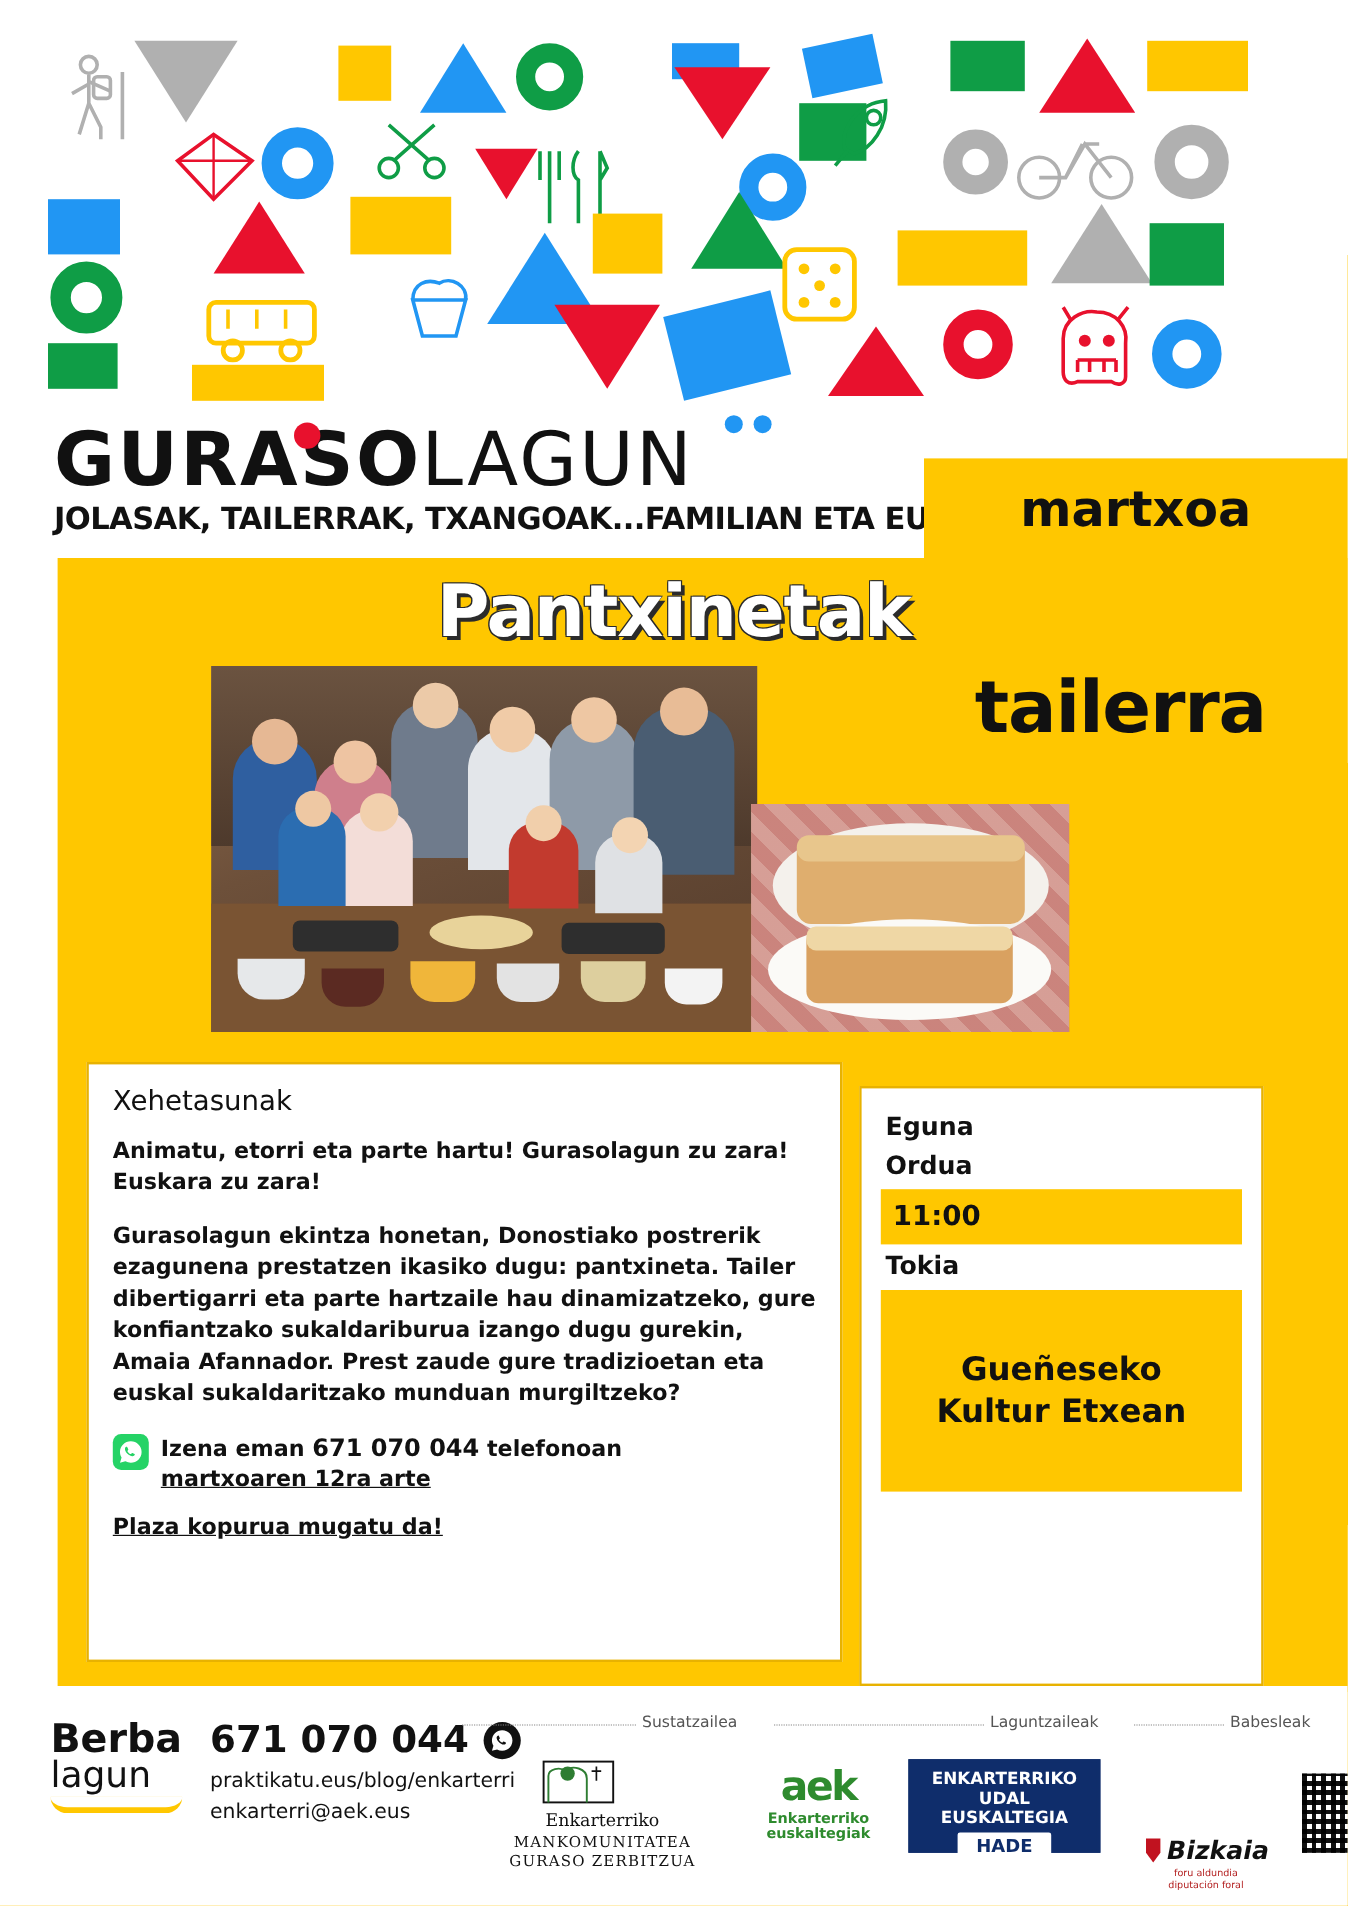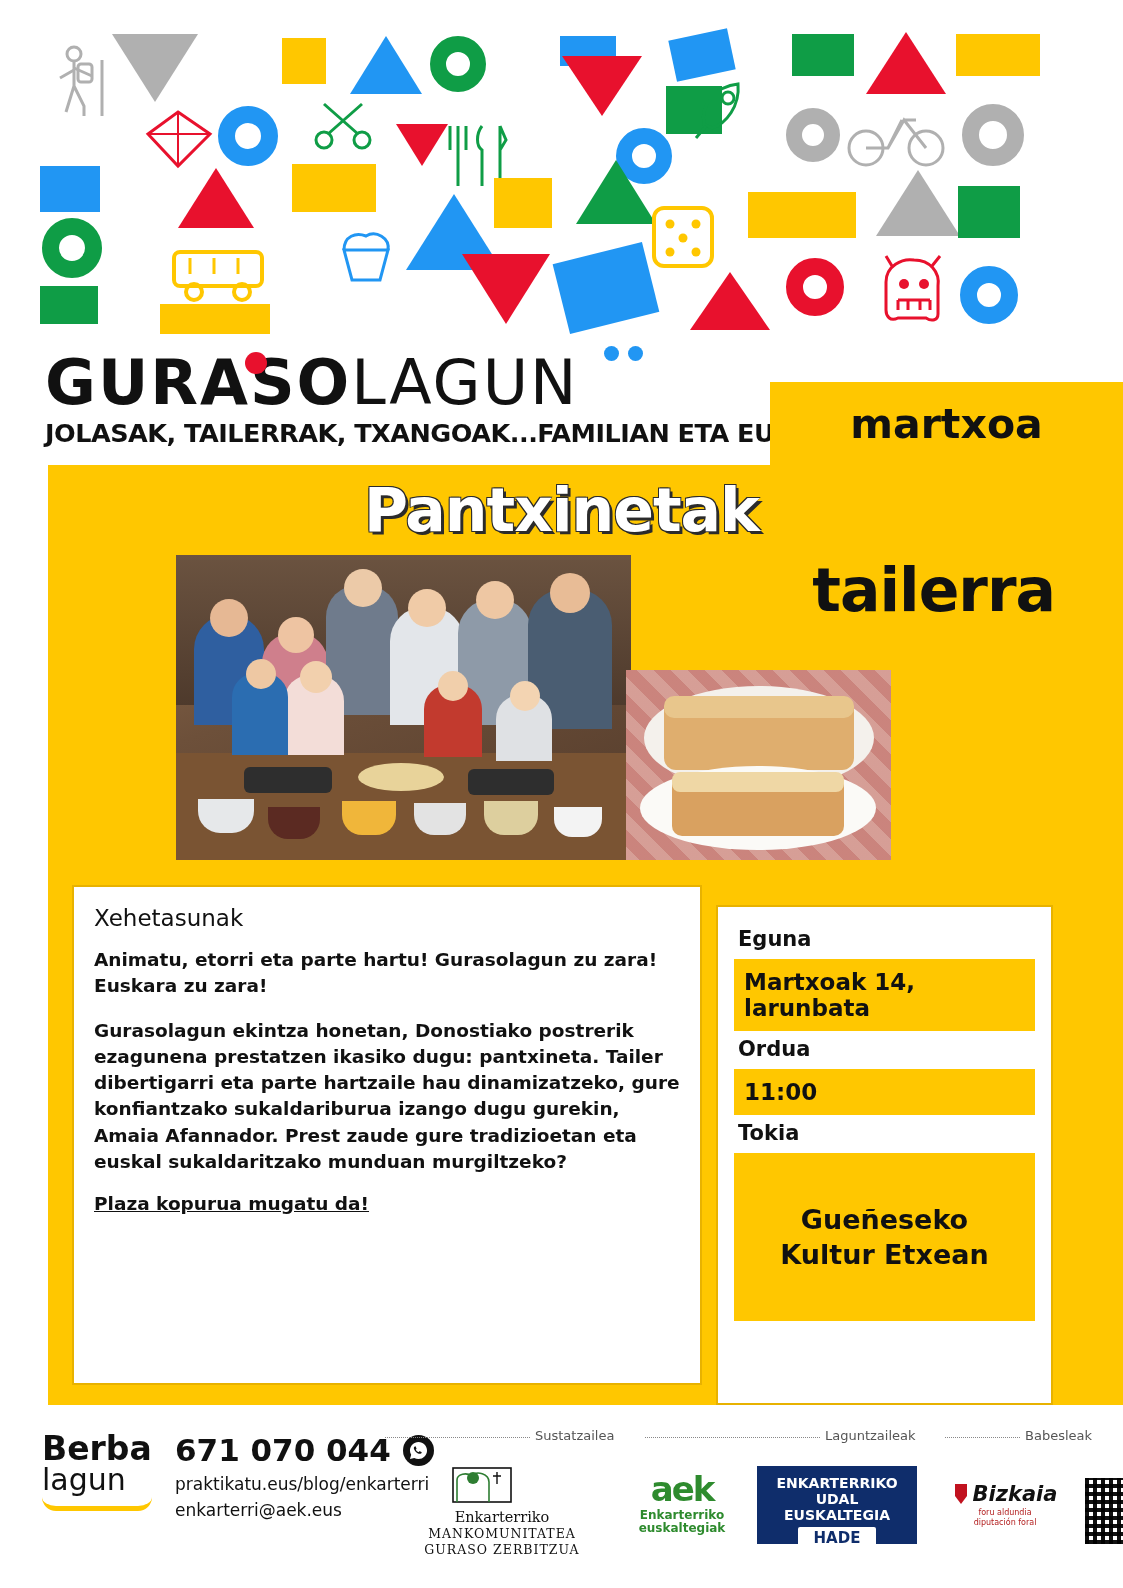--- a/index.html
+++ b/index.html
@@ -381,21 +381,21 @@
     width: 78px; height: 22px;
     background: #fff;
     color: #0f2d6b;
     font-family: "DejaVu Sans", sans-serif;
     font-size: 15px;
     font-weight: bold;
     line-height: 22px;
     border-radius: 2px;
   }
 
-  .bizkaia-box { text-align: center; }
+  .bizkaia-box { text-align: center; margin-top: 48px; }
   .bizkaia-word {
     font-family: "DejaVu Sans", sans-serif;
     font-size: 21px;
     font-weight: bold;
     color: #111;
     font-style: italic;
   }
   .bizkaia-sub {
     font-family: "DejaVu Sans", sans-serif;
     font-size: 8px;
@@ -587,27 +587,38 @@
     <div class="ph-el" style="left:14px;top:96px;width:236px;height:84px;border-radius:50%;background:#fbfaf7;"></div>
     <div class="ph-el" style="left:46px;top:104px;width:172px;height:62px;border-radius:10px;background:#d9a160;"></div>
     <div class="ph-el" style="left:46px;top:102px;width:172px;height:20px;border-radius:8px;background:#efd7a5;"></div>
   </div>
 
   <div class="details-box">
     <div class="details-head">Xehetasunak</div>
     <div class="details-p">Animatu, etorri eta parte hartu! Gurasolagun zu zara! Euskara zu zara!</div>
     <div class="details-p">Gurasolagun ekintza honetan, Donostiako postrerik ezagunena prestatzen ikasiko dugu: pantxineta. Tailer dibertigarri eta parte hartzaile hau dinamizatzeko, gure konfiantzako sukaldariburua izango dugu gurekin, Amaia Afannador. Prest zaude gure tradizioetan eta euskal sukaldaritzako munduan murgiltzeko?</div>
 
+    <div class="phone-row">
+      <div class="wa-icon">
+        <svg width="20" height="20" viewBox="0 0 20 20">
+          <path d="M10 1C5 1 1 5 1 10c0 1.7.5 3.2 1.3 4.6L1 19l4.5-1.2C6.9 18.6 8.4 19 10 19c5 0 9-4 9-9s-4-9-9-9z" fill="#fff"></path>
+          <path d="M6.5 5.6c.2 0 .4 0 .6.4l.8 1.8c.1.2 0 .4-.1.5l-.5.6c-.1.2-.2.3 0 .6.5.9 1.4 1.7 2.4 2.2.3.1.4.1.6-.1l.6-.7c.2-.2.3-.2.5-.1l1.7.9c.3.2.3.4.2.6-.2.6-1 1.2-1.7 1.2-1.6.1-3.5-1.2-4.6-2.3C5.9 10 5.1 8.6 5.1 7.4c0-.8.6-1.5 1.1-1.7.1-.1.2-.1.3-.1z" fill="#25D366"></path>
+        </svg>
+      </div>
+      <div class="phone-text">
+        <span>Izena eman </span><span class="big">671 070 044</span><span> telefonoan</span><br>
+        <span class="ul">martxoaren 12ra arte</span>
+      </div>
+    </div>
 
     <div class="limit-text">Plaza kopurua mugatu da!</div>
   </div>
 
   <div class="info-box">
     <div class="info-label">Eguna</div>
-    <div class="info-value">Martxoak 14, larunbata</div>
     <div class="info-label">Ordua</div>
     <div class="info-value">11:00</div>
     <div class="info-label">Tokia</div>
     <div class="info-place">
       <div>
         <div>Gueñeseko</div>
         <div>Kultur Etxean</div>
       </div>
     </div>
   </div>

